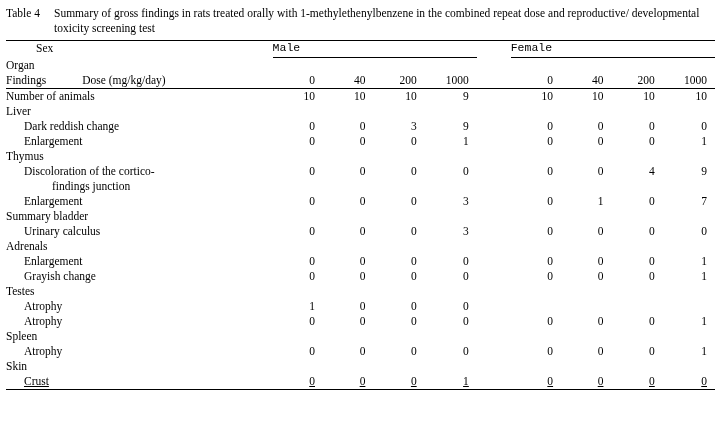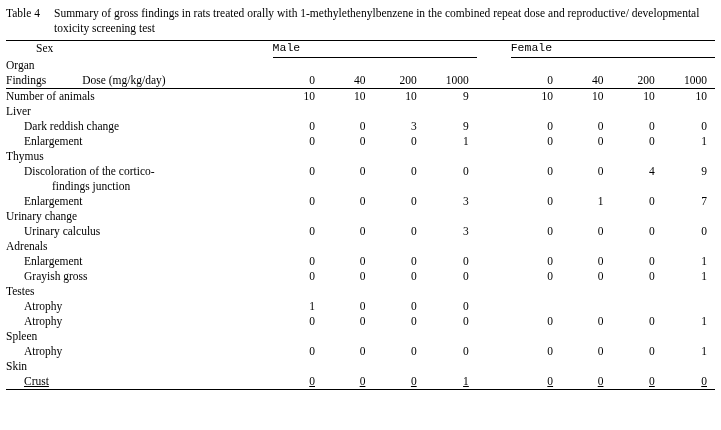--- a/index.html
+++ b/index.html
@@ -231,21 +231,21 @@
           <td class="c-num">0</td>
           <td class="c-num">0</td>
           <td class="c-num">3</td>
           <td class="c-gap"></td>
           <td class="c-num">0</td>
           <td class="c-num">1</td>
           <td class="c-num">0</td>
           <td class="c-num">7</td>
         </tr>
         <tr class="row">
-          <td class="c-label">Urinary change</td>
+          <td class="c-label">Summary bladder</td>
           <td class="c-num"></td>
           <td class="c-num"></td>
           <td class="c-num"></td>
           <td class="c-num"></td>
           <td class="c-gap"></td>
           <td class="c-num"></td>
           <td class="c-num"></td>
           <td class="c-num"></td>
           <td class="c-num"></td>
         </tr>
@@ -279,21 +279,21 @@
           <td class="c-num">0</td>
           <td class="c-num">0</td>
           <td class="c-num">0</td>
           <td class="c-gap"></td>
           <td class="c-num">0</td>
           <td class="c-num">0</td>
           <td class="c-num">0</td>
           <td class="c-num">1</td>
         </tr>
         <tr class="row">
-          <td class="c-label indent1">Grayish gross</td>
+          <td class="c-label indent1">Grayish change</td>
           <td class="c-num">0</td>
           <td class="c-num">0</td>
           <td class="c-num">0</td>
           <td class="c-num">0</td>
           <td class="c-gap"></td>
           <td class="c-num">0</td>
           <td class="c-num">0</td>
           <td class="c-num">0</td>
           <td class="c-num">1</td>
         </tr>

